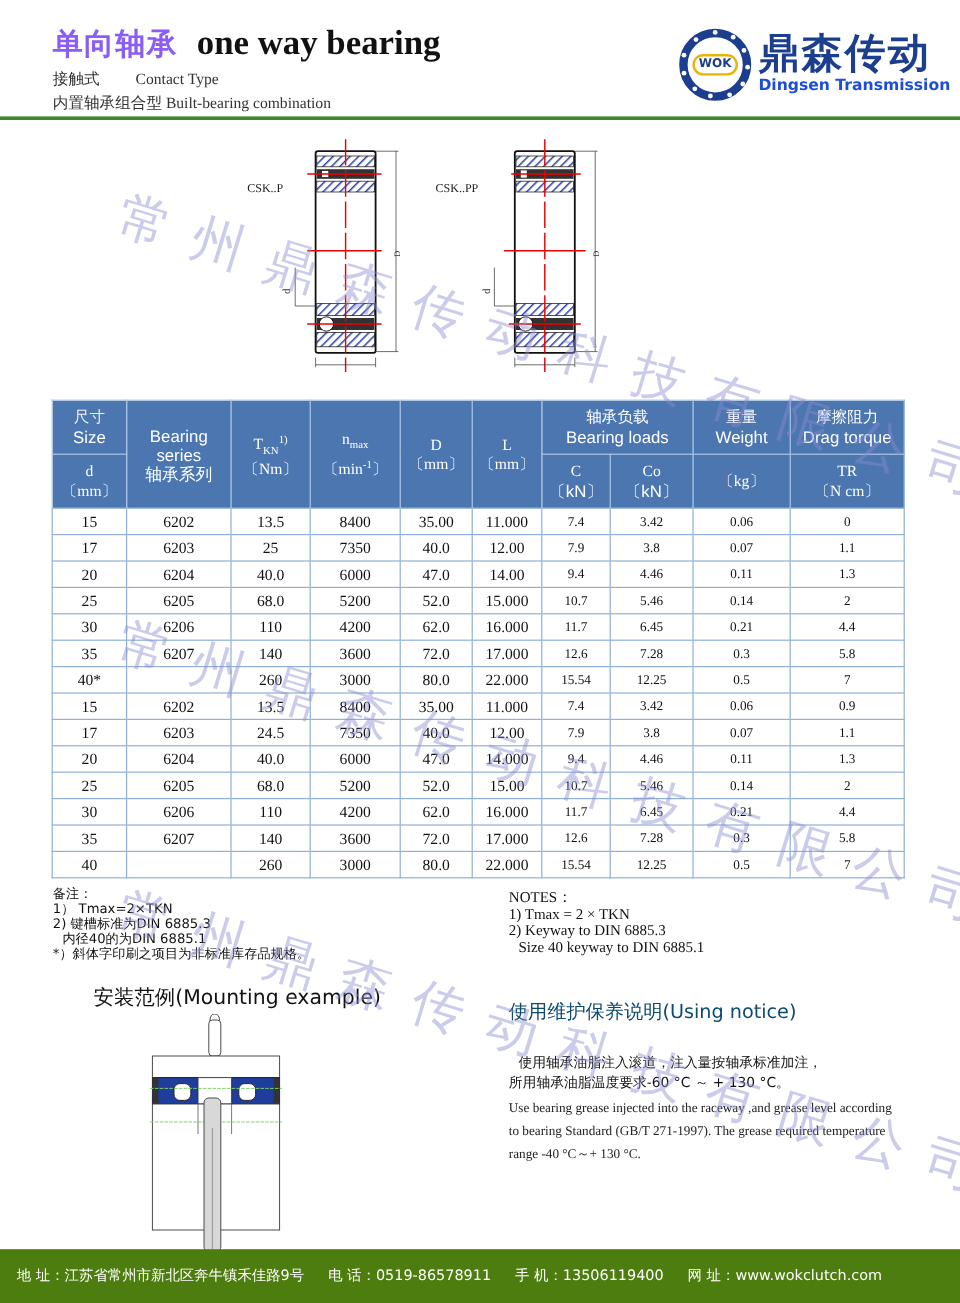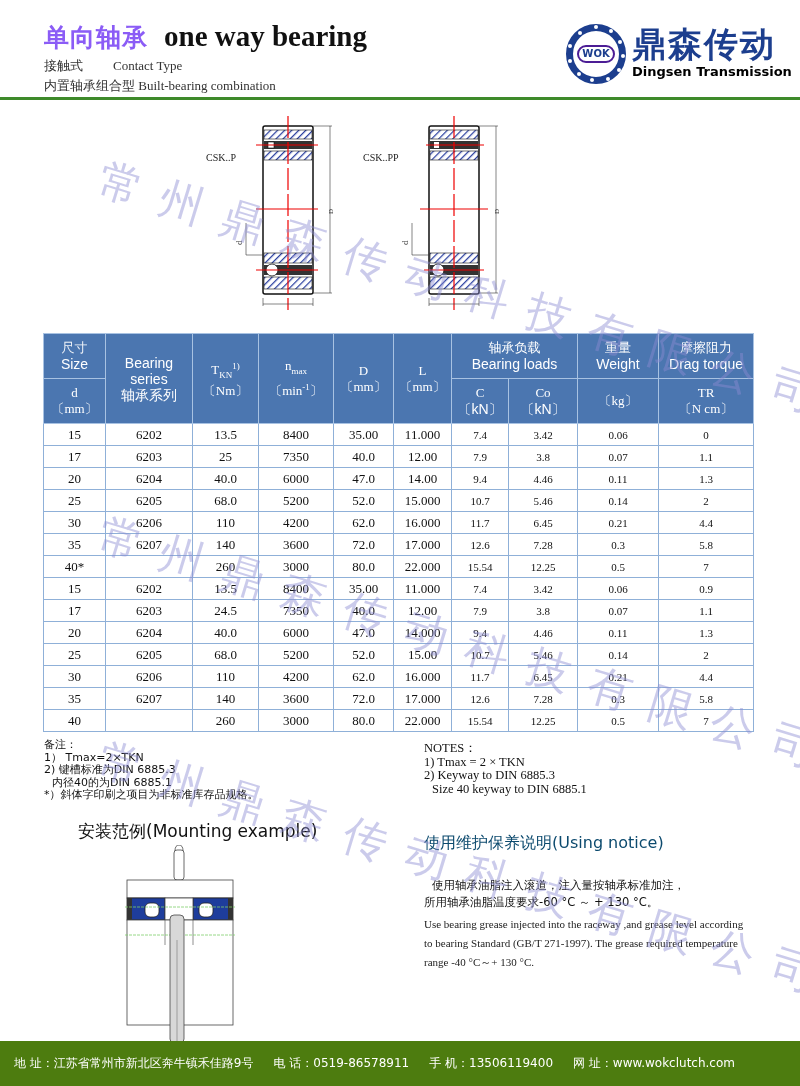--- a/index.html
+++ b/index.html
@@ -12,23 +12,23 @@
   .title-cn { font-family: "DejaVu Sans", sans-serif; font-weight: bold; font-size: 25px; letter-spacing: 1px; color: #8b5cf6; }
   .title-en { font-family: "Liberation Serif", serif; font-weight: bold; font-size: 29px; margin-left: 16px; color: #111; }
   .sub1 { position: absolute; left: 44px; top: 57px; font-size: 13px; color: #333; }
   .sub1 .en { margin-left: 30px; }
   .sub2 { position: absolute; left: 44px; top: 77px; font-size: 13px; color: #333; }
   .green-line { position: absolute; left: 0; top: 97px; width: 800px; height: 3px; background: #3e8a2a; }
 
   .logo { position: absolute; left: 566px; top: 24px; width: 220px; height: 62px; }
   .logo-ring { position: absolute; left: 0; top: 0; width: 60px; height: 60px; border-radius: 50%; border: 7px solid #1c3e8e; background: #fff; }
   .logo-ring .dot { position: absolute; width: 4px; height: 4px; border-radius: 50%; background: #fff; }
-  .logo-ring .wok { position: absolute; left: 4px; top: 14px; width: 38px; height: 18px; border: 2px solid #4c1d95; border-radius: 9px; font-family: "DejaVu Sans", sans-serif; font-size: 10px; font-weight: bold; color: #1c3e8e; text-align: center; line-height: 14px; }
+  .logo-ring .wok { position: absolute; left: 4px; top: 14px; width: 38px; height: 18px; border: 2px solid #eab308; border-radius: 9px; font-family: "DejaVu Sans", sans-serif; font-size: 10px; font-weight: bold; color: #1c3e8e; text-align: center; line-height: 14px; }
   .logo-cn { position: absolute; left: 66px; top: -2px; font-family: "DejaVu Sans", sans-serif; font-size: 34px; font-weight: bold; color: #1c3e8e; letter-spacing: 2px; }
-  .logo-en { position: absolute; left: 66px; top: 40px; font-family: "DejaVu Sans", sans-serif; font-size: 13px; font-weight: bold; color: #000000; white-space: nowrap; }
+  .logo-en { position: absolute; left: 66px; top: 40px; font-family: "DejaVu Sans", sans-serif; font-size: 13px; font-weight: bold; color: #1d4ed8; white-space: nowrap; }
 
   
   .drawings { position: absolute; left: 0; top: 110px; width: 800px; height: 220px; }
   .model-label { position: absolute; font-size: 10px; color: #222; }
 
   
   .watermark { position: absolute; font-family: "DejaVu Sans", sans-serif; font-size: 44px; color: rgba(140,140,210,0.45); transform-origin: left top; letter-spacing: 20px; pointer-events: none; white-space: nowrap; z-index: 5; }
 
   
   .spec-table { position: absolute; left: 43px; top: 333px; width: 710px; border-collapse: collapse; table-layout: fixed; }

